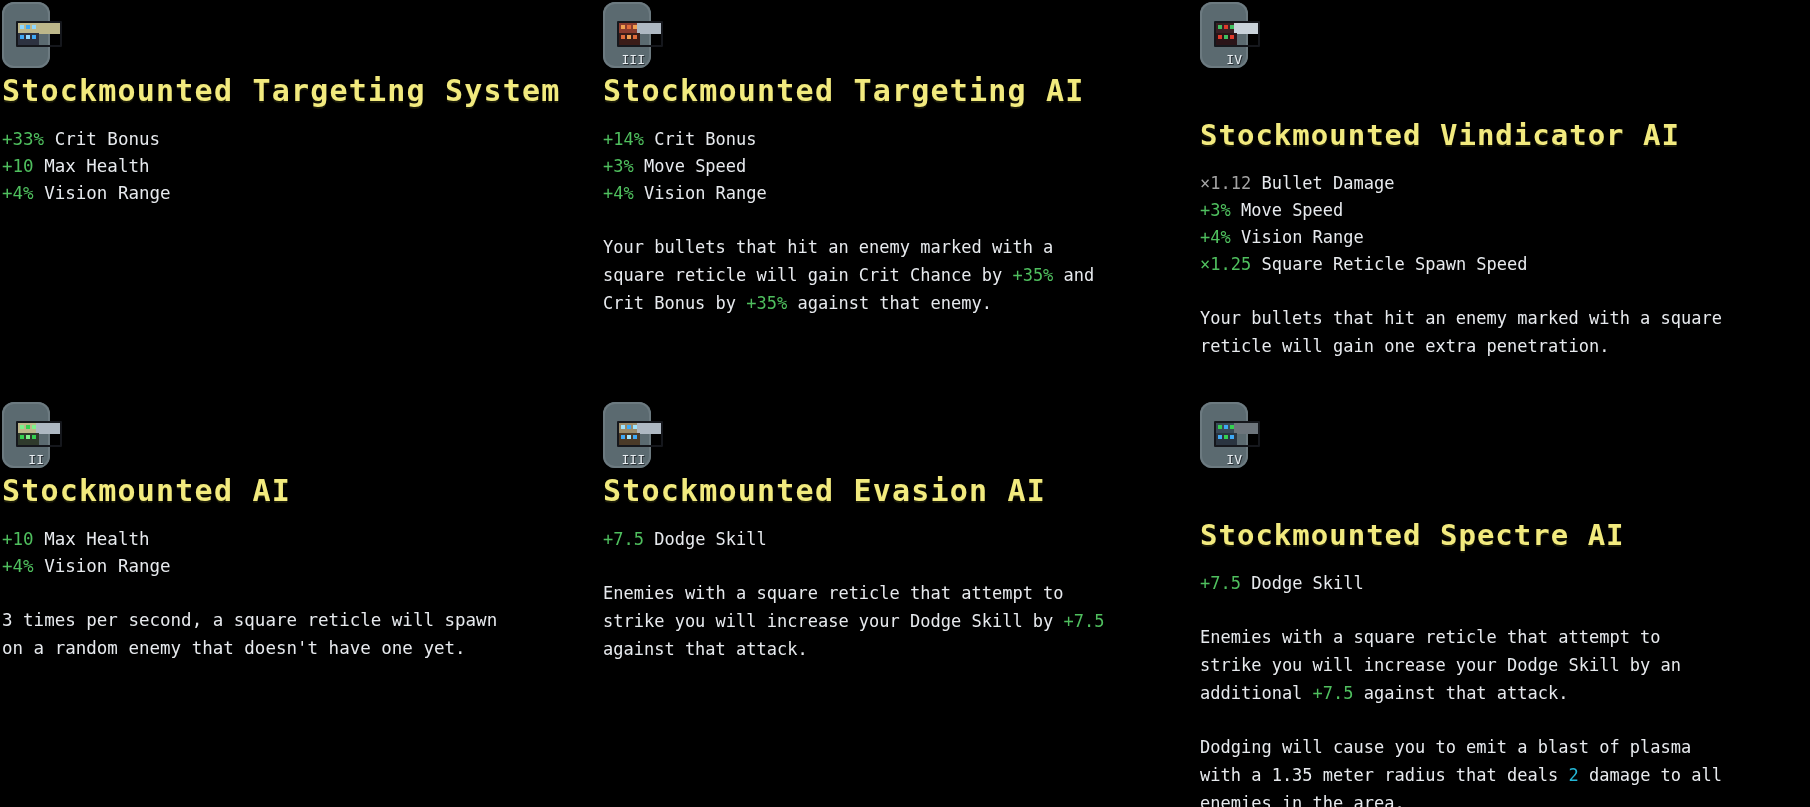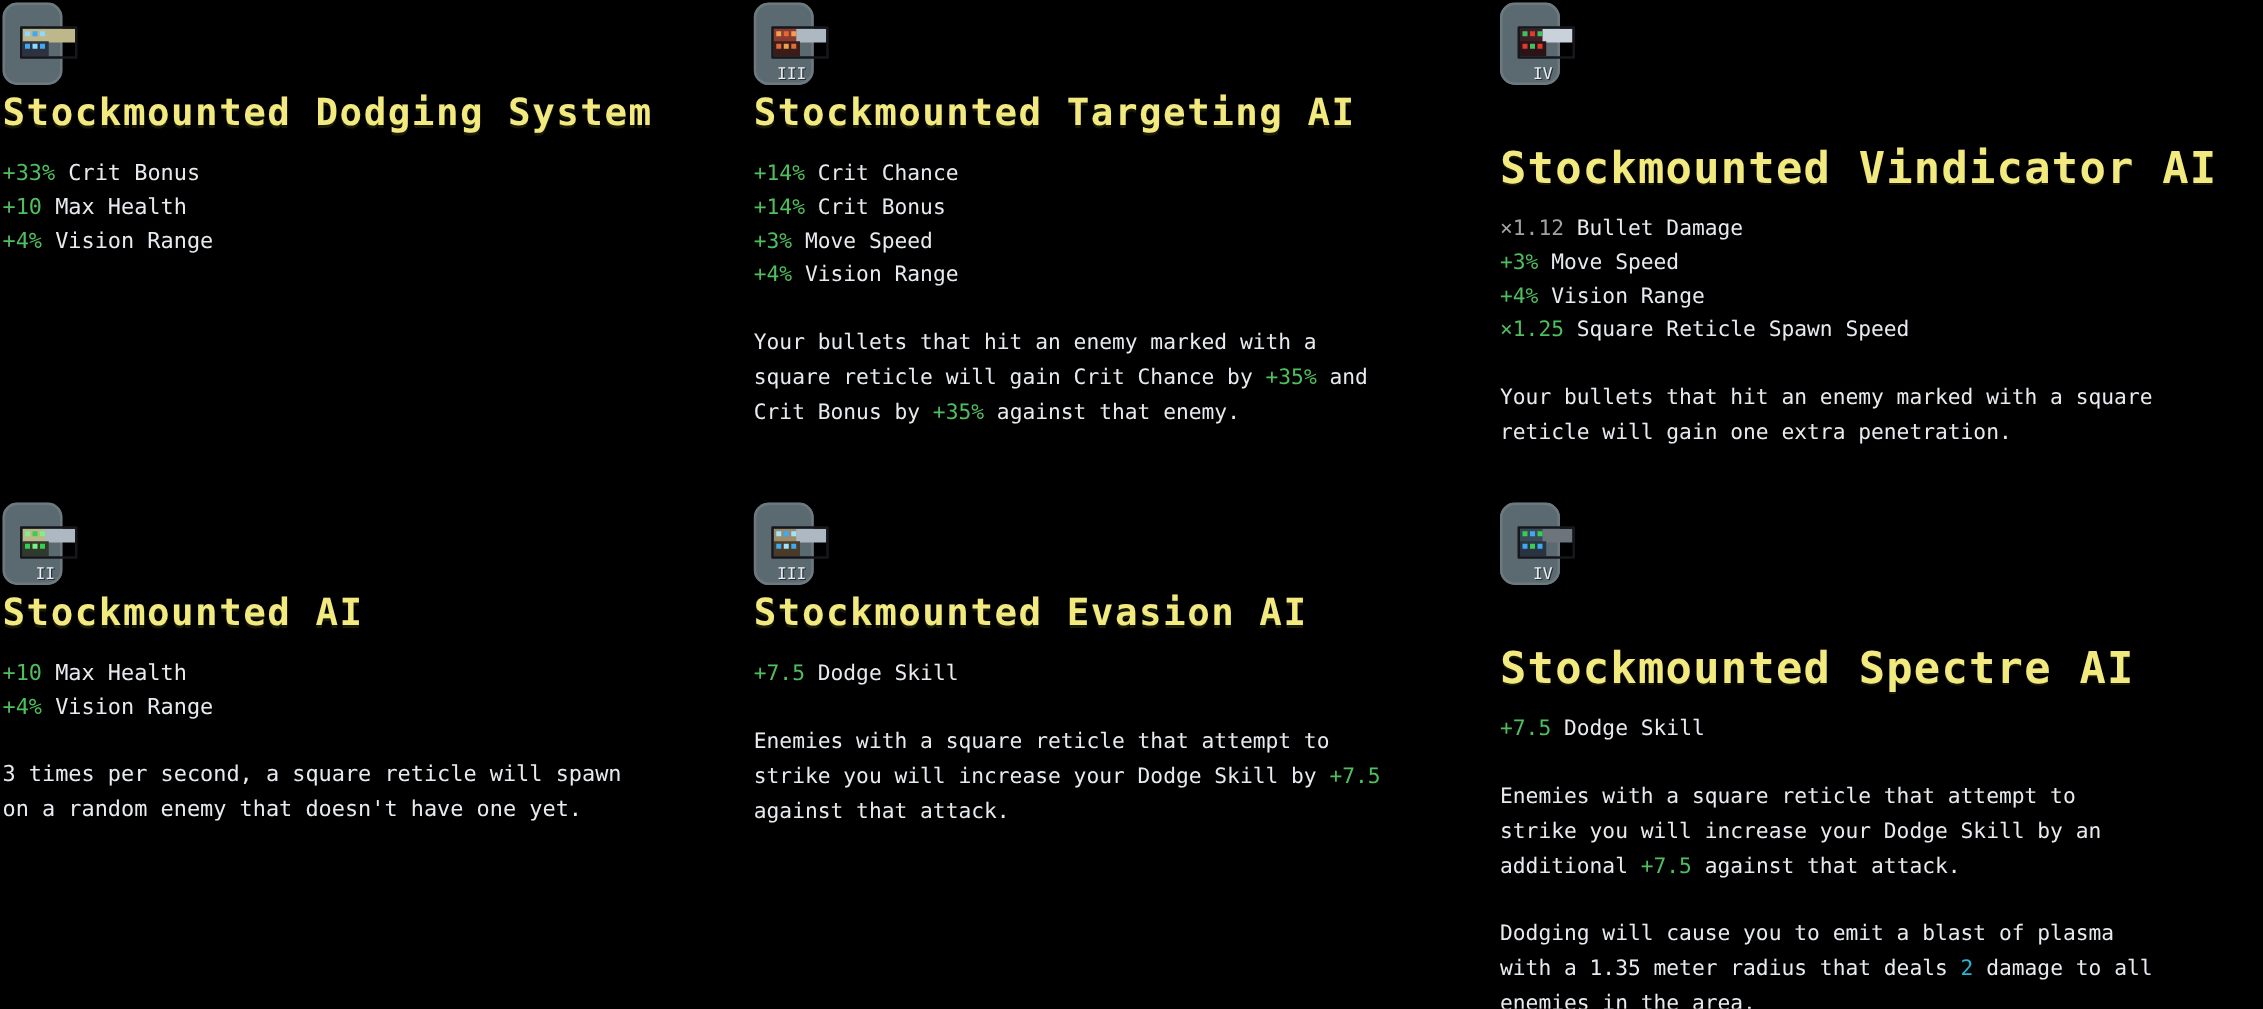--- a/index.html
+++ b/index.html
@@ -98,21 +98,21 @@
     font-weight: bold;
     font-size: 30px;
     line-height: 34px;
     color: #f2ea7e;
     letter-spacing: 1.2px;
     margin-top: 4px;
     margin-bottom: 0;
     white-space: nowrap;
     text-shadow: 0 2px 0 #1a1a08;
   }
-  .col3 .title { font-size: 35px; letter-spacing: 1.0px; margin-top: 48px; }
+  .col3 .title { font-size: 29px; letter-spacing: 1.0px; margin-top: 48px; }
 
   
   .stats {
     margin-top: 18px;
     font-size: 17px;
     line-height: 27px;
   }
   .stat-val { color: #4fbf5e; }
   .stat-lbl { color: #e7eaee; }
 
@@ -146,21 +146,21 @@
             <div class="px" style="left: 4px; top: 14px; width: 4px; height: 4px; background: rgb(63, 169, 245);"></div>
             <div class="px" style="left: 10px; top: 14px; width: 4px; height: 4px; background: rgb(143, 216, 255);"></div>
             <div class="px" style="left: 16px; top: 14px; width: 4px; height: 4px; background: rgb(63, 169, 245);"></div>
             <div class="px" style="left: 4px; top: 4px; width: 4px; height: 4px; background: rgb(143, 216, 255);"></div>
             <div class="px" style="left: 10px; top: 4px; width: 4px; height: 4px; background: rgb(63, 169, 245);"></div>
             <div class="px" style="left: 16px; top: 4px; width: 4px; height: 4px; background: rgb(143, 216, 255);"></div>
             <div class="px gun-outline"></div>
           </div>
         </div>
       </div>
-      <div class="title">Stockmounted Dodging System</div>
+      <div class="title">Stockmounted Targeting System</div>
       <div class="stats">
         <div><span class="stat-val" style="color: rgb(79, 191, 94);">+33%</span><span class="stat-lbl"> Crit Bonus</span></div>
         <div><span class="stat-val" style="color: rgb(79, 191, 94);">+10</span><span class="stat-lbl"> Max Health</span></div>
         <div><span class="stat-val" style="color: rgb(79, 191, 94);">+4%</span><span class="stat-lbl"> Vision Range</span></div>
       </div>
     </div>
     <div class="card col2" id="stockmounted-targeting-ai">
       <div class="icon-wrap">
         <div class="icon-frame" style="background: rgb(91, 106, 112);">
           <div class="icon-inner">
@@ -173,21 +173,20 @@
             <div class="px" style="left: 4px; top: 4px; width: 4px; height: 4px; background: rgb(240, 160, 80);"></div>
             <div class="px" style="left: 10px; top: 4px; width: 4px; height: 4px; background: rgb(224, 106, 58);"></div>
             <div class="px" style="left: 16px; top: 4px; width: 4px; height: 4px; background: rgb(240, 160, 80);"></div>
             <div class="px gun-outline"></div>
           </div>
           <div class="numeral">III</div>
         </div>
       </div>
       <div class="title">Stockmounted Targeting AI</div>
       <div class="stats">
-        <div><span class="stat-val" style="color: rgb(79, 191, 94);">+14%</span><span class="stat-lbl"> Crit Chance</span></div>
         <div><span class="stat-val" style="color: rgb(79, 191, 94);">+14%</span><span class="stat-lbl"> Crit Bonus</span></div>
         <div><span class="stat-val" style="color: rgb(79, 191, 94);">+3%</span><span class="stat-lbl"> Move Speed</span></div>
         <div><span class="stat-val" style="color: rgb(79, 191, 94);">+4%</span><span class="stat-lbl"> Vision Range</span></div>
       </div>
       <div class="desc-block"><span>Your bullets that hit an enemy marked with a square reticle will gain Crit Chance by </span><span class="hl-green" style="color: rgb(79, 191, 94);">+35%</span><span> and Crit Bonus by </span><span class="hl-green" style="color: rgb(79, 191, 94);">+35%</span><span> against that enemy.</span></div>
     </div>
     <div class="card col3" id="stockmounted-vindicator-ai">
       <div class="icon-wrap">
         <div class="icon-frame" style="background: rgb(91, 106, 112);">
           <div class="icon-inner">

